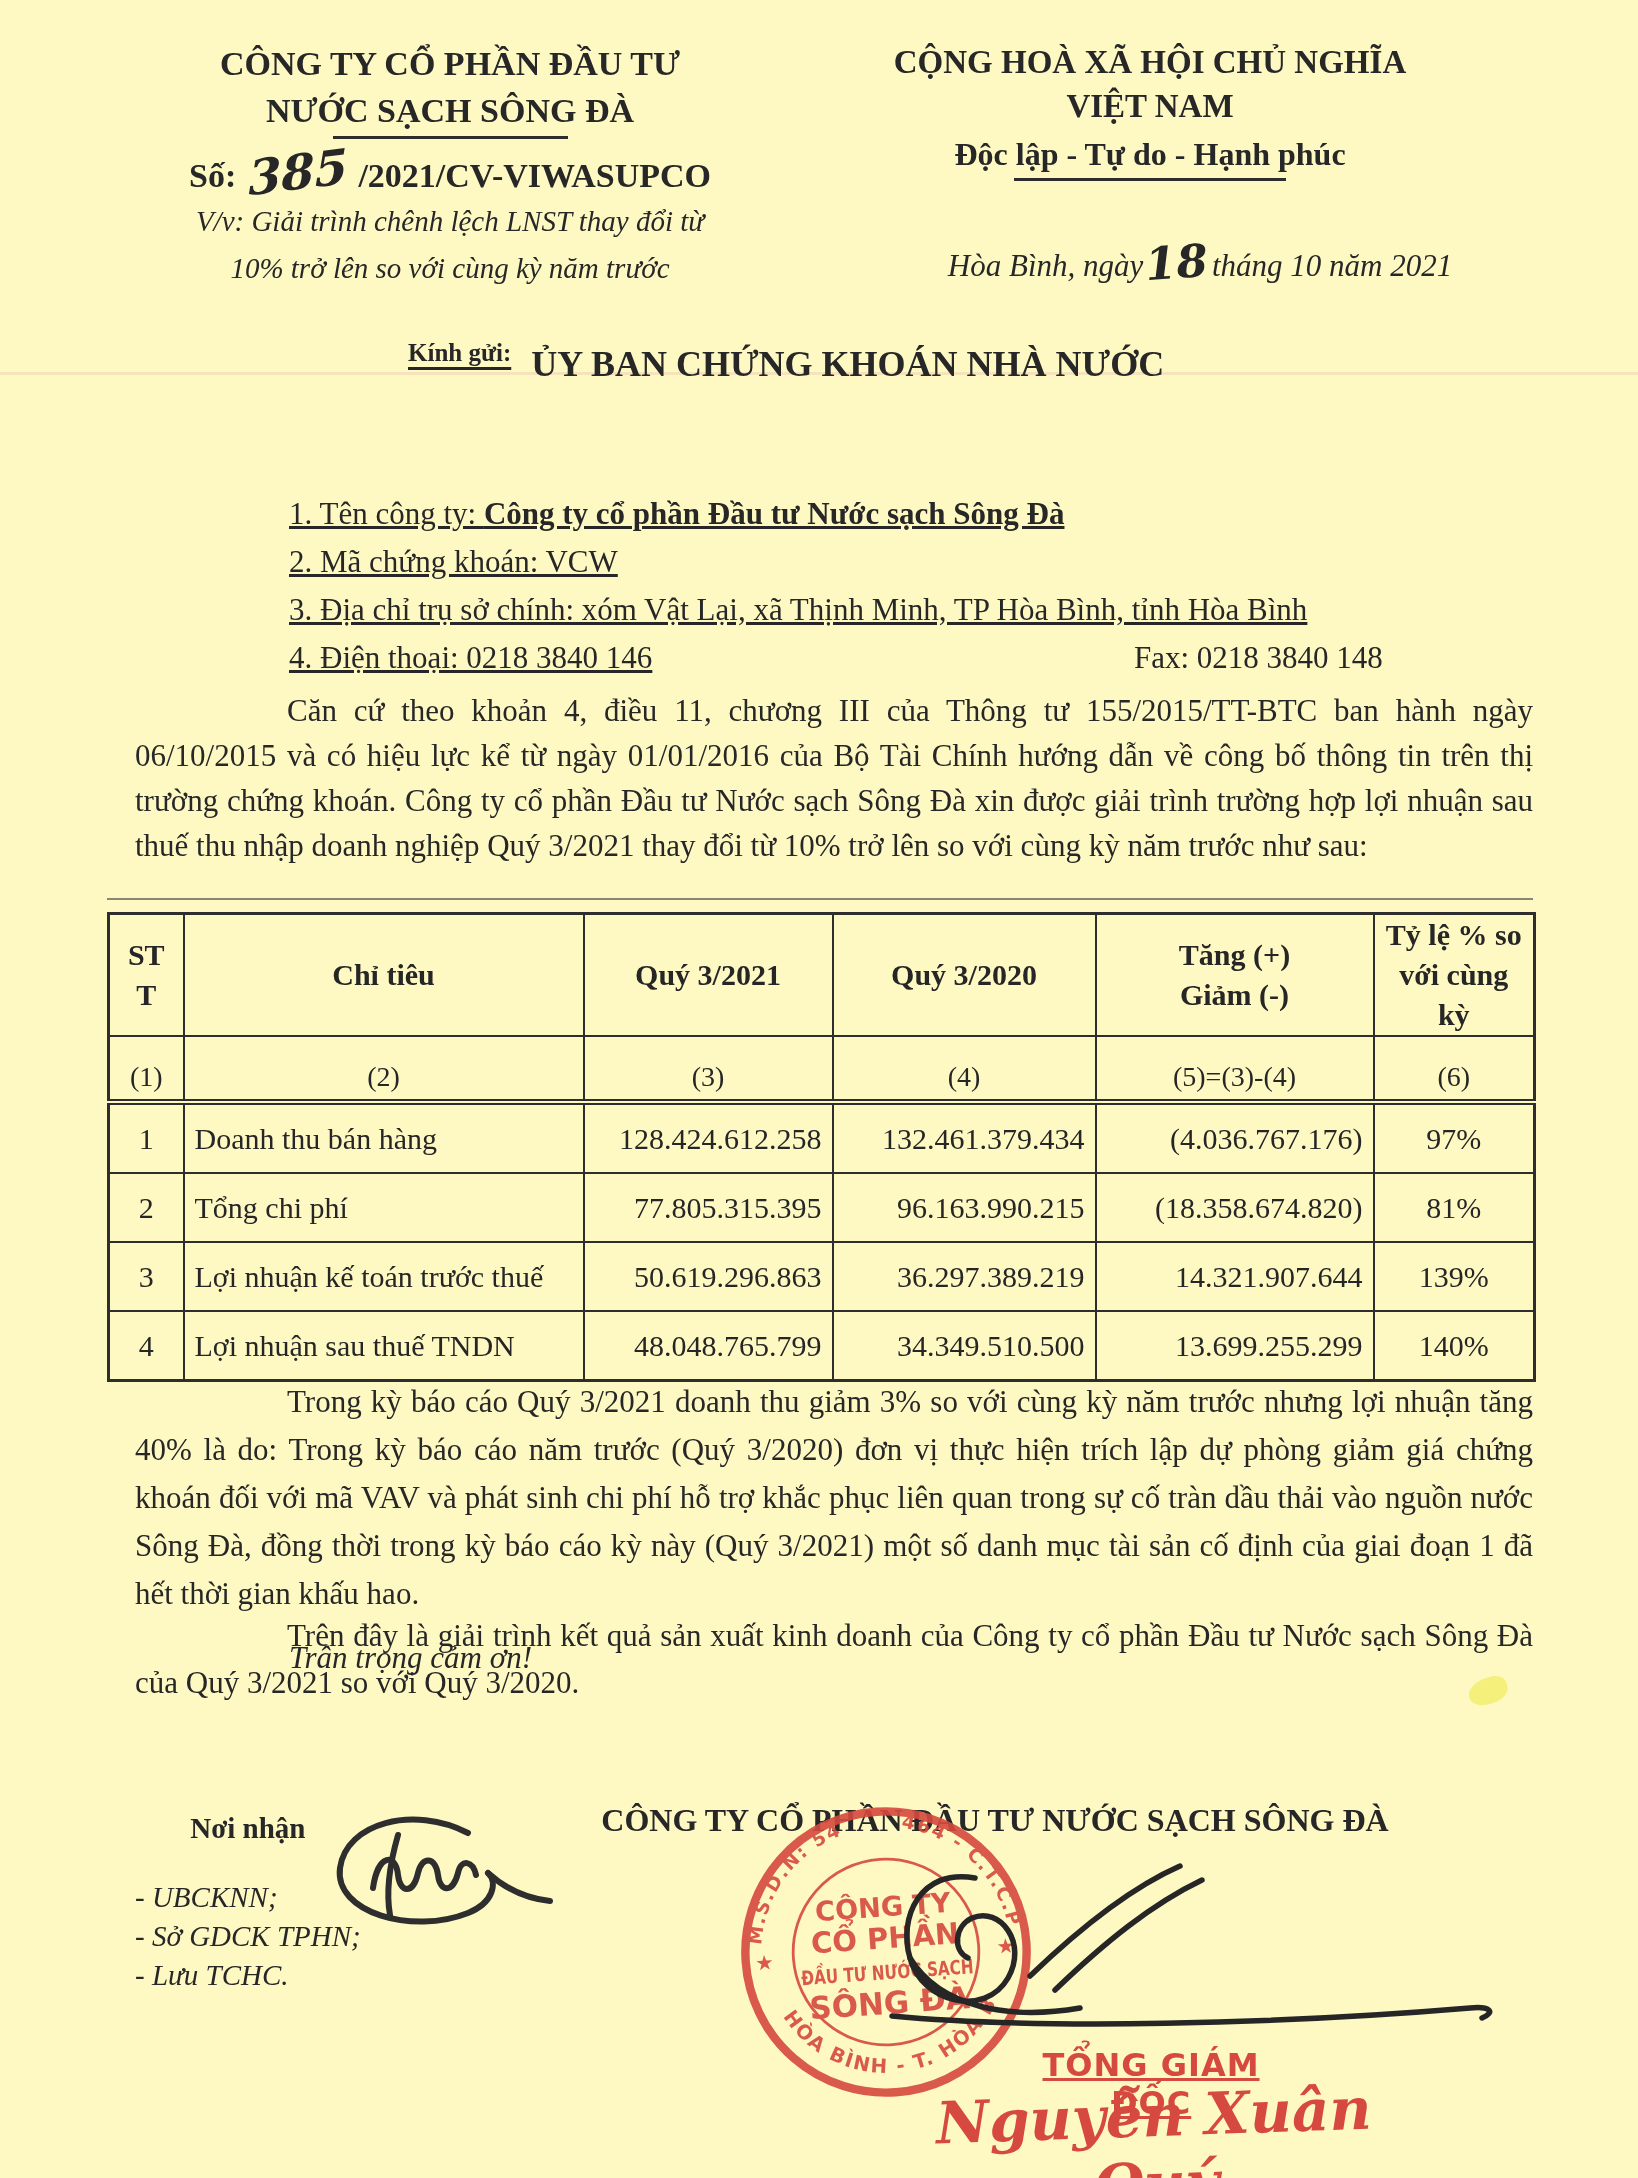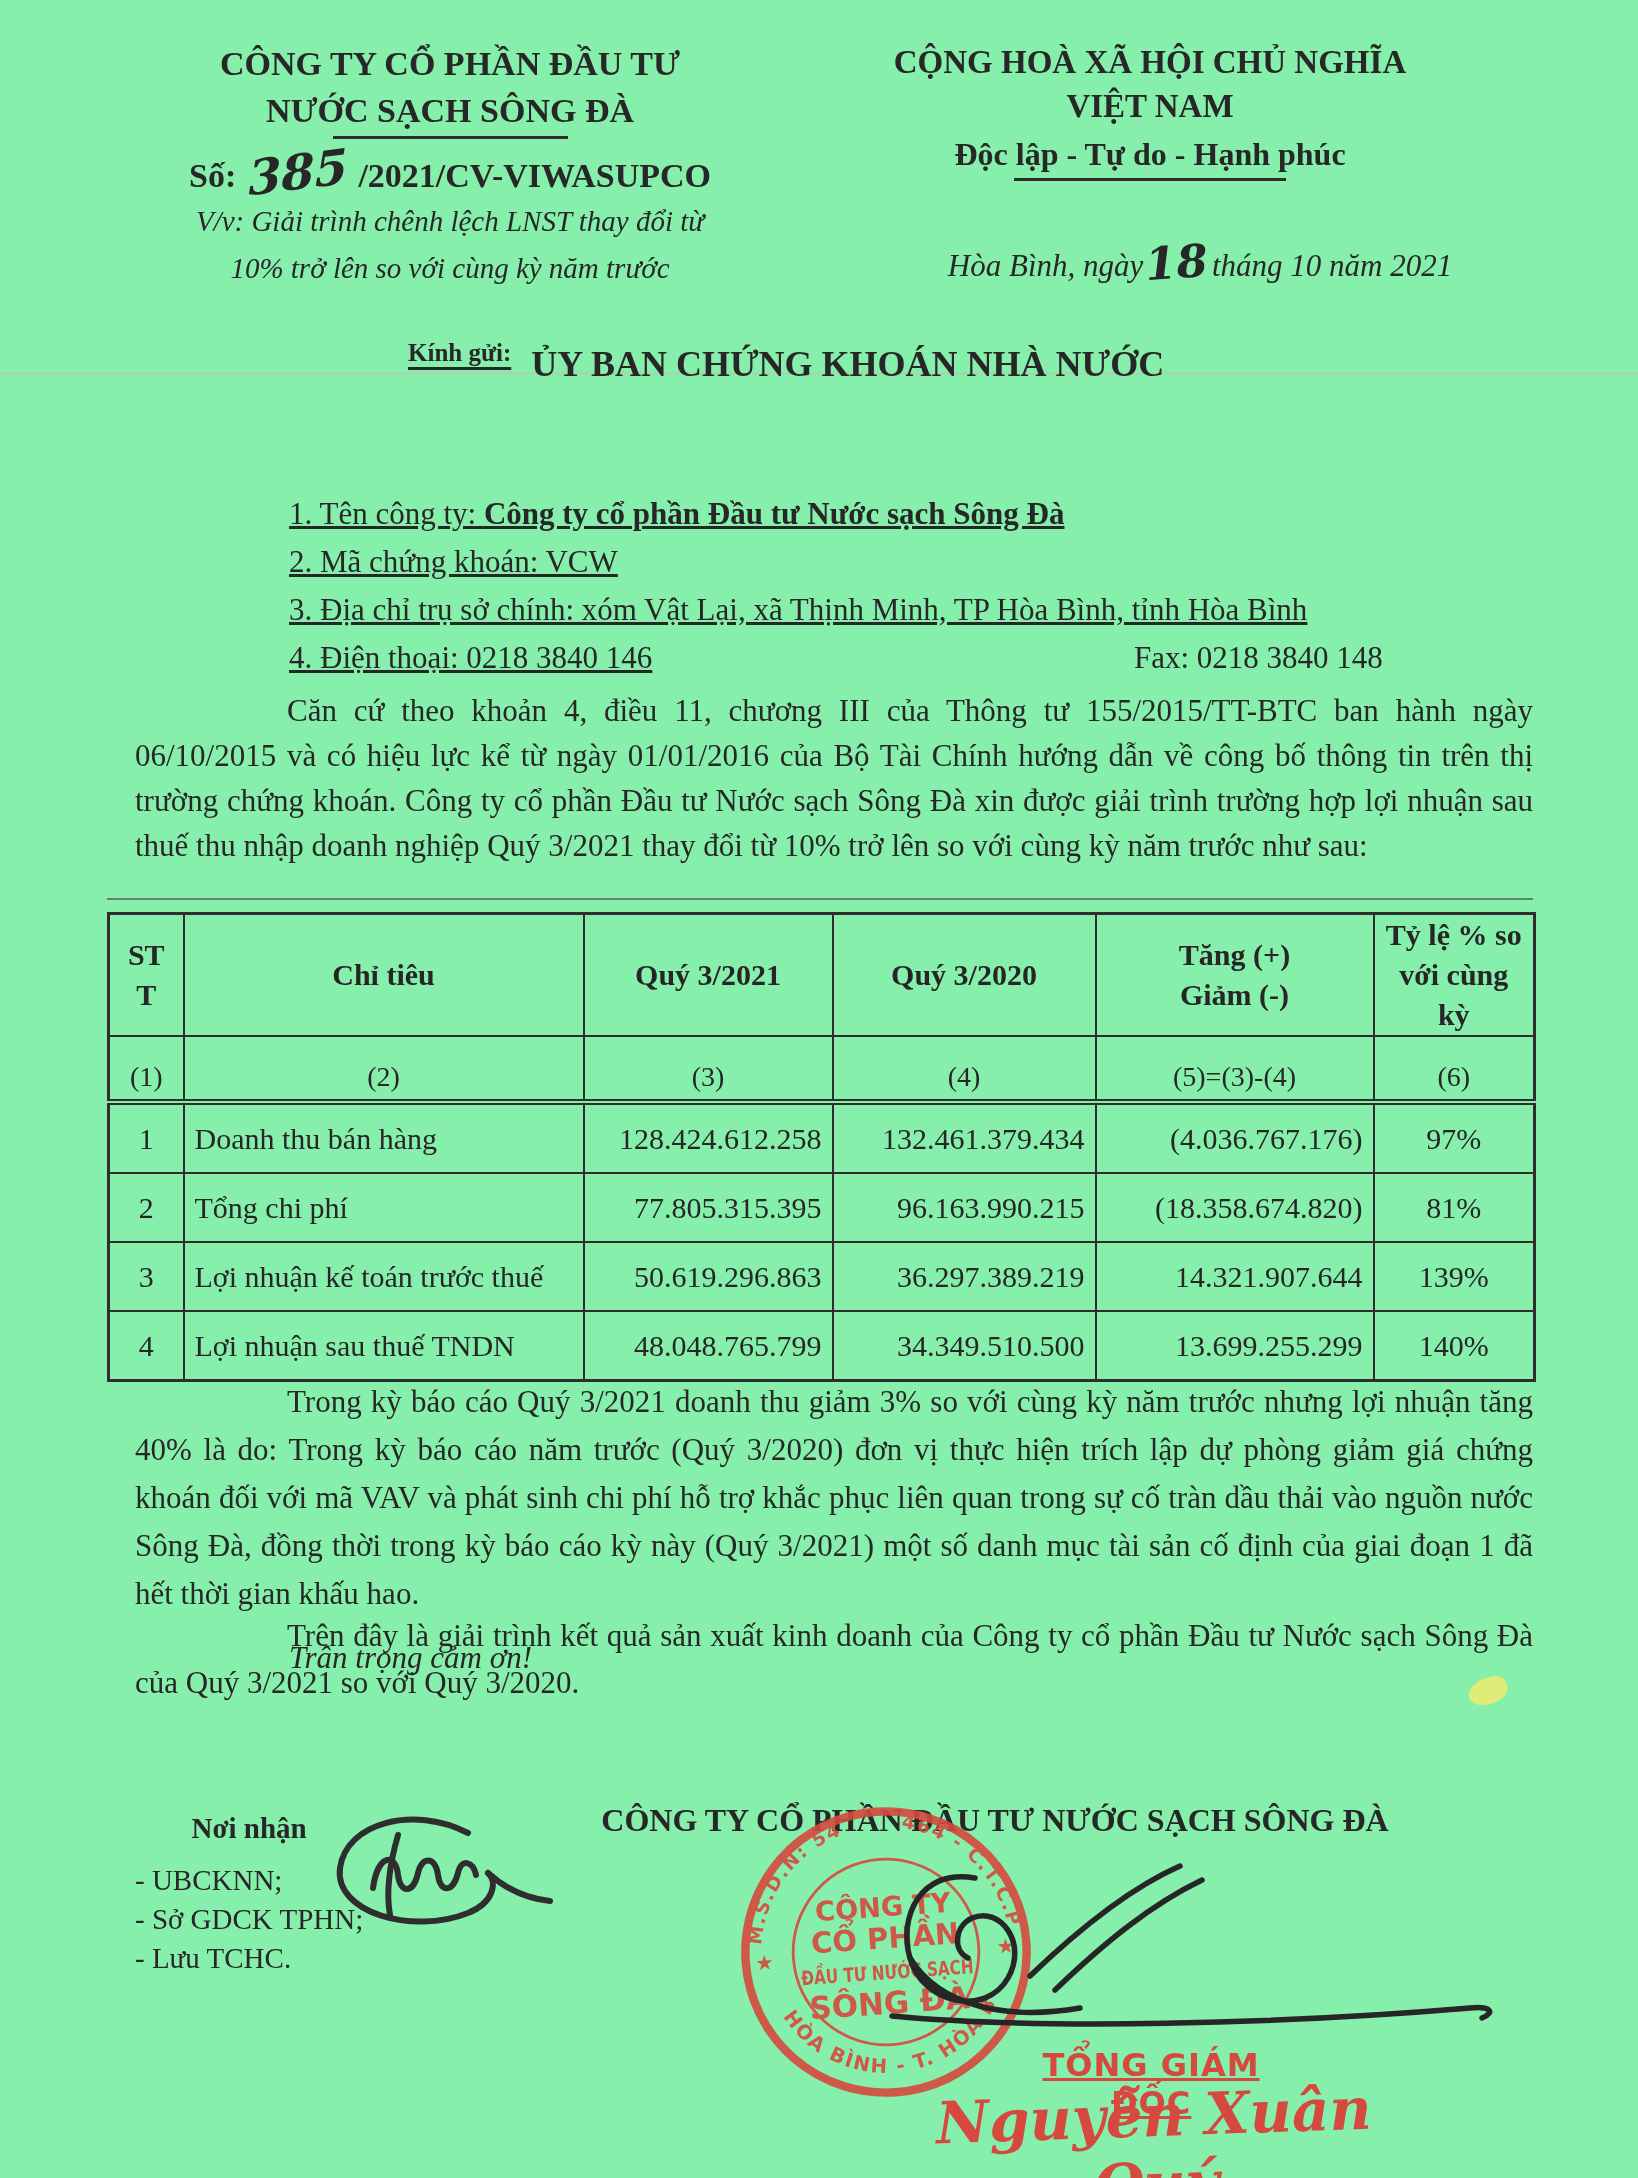--- a/index.html
+++ b/index.html
@@ -1,18 +1,18 @@
 <!DOCTYPE html>
 <html><head>
 <meta charset="utf-8">
 <style>
   html,body { margin:0; padding:0; background:#e8e8e8; }
   .page {
     position:relative; width:1638px; height:2178px; margin:0 auto;
-    background:#86efac; overflow:hidden;
+    background:#fef9c3; overflow:hidden;
     font-family:"Liberation Serif","DejaVu Serif",serif; color:#272727;
   }
   .abs { position:absolute; }
   .b { font-weight:bold; }
 
   
   .hdr-left  { left:155px; top:40px;  width:590px; text-align:center; font-weight:bold; font-size:34px; line-height:47px; }
   .hdr-right { left:862px; top:40px;  width:576px; text-align:center; font-weight:bold; }
   .hr1 { font-size:33px; line-height:44px; }
   .hr2 { font-size:32px; line-height:44px; margin-top:4px; }
@@ -57,21 +57,21 @@
   tr.idx td { height:56px; vertical-align:bottom; text-align:center; font-size:28px; padding-bottom:6px; border-bottom:6px double #2e2e2e; }
   tr.data td { height:67px; vertical-align:middle; }
   td.cell-stt { text-align:center; }
   td.cell-label { text-align:left; padding-left:16px; }
   td.cell-num { text-align:right; padding-right:14px; }
   td.cell-ratio { text-align:center; }
 
   
   .noinhan { left:135px; top:1812px; font-size:29px; }
   .noinhan .lbl { font-weight:bold;text-align:center; }
-  .noinhan .rcp { line-height:39px; margin-top:16px; }
+  .noinhan .rcp { font-style:italic; line-height:39px; margin-top:33px; }
   .company-line { left:450px; top:1802px; width:1090px; text-align:center; font-weight:bold; font-size:32px; }
   .svg-abs { position:absolute; }
   .tgd { left:1008px; top:2046px; width:286px; text-align:center; color:#d6493e;
          font-family:"DejaVu Sans","Liberation Sans",sans-serif; font-weight:bold; font-size:32px; letter-spacing:1px;text-decoration:underline; }
   .signer { left:930px; top:2082px; width:450px; text-align:center; color:#d6493e;
             font-family:"DejaVu Serif",serif; font-style:italic; font-weight:bold; font-size:58px; transform:rotate(-2deg); }
 
   
   .scanline { left:0; top:372px; width:1638px; height:3px; background:rgba(224,164,164,.25); }
   .yellow-mark { left:1468px; top:1678px; width:40px; height:26px; background:#f3ec6a; opacity:.8;

